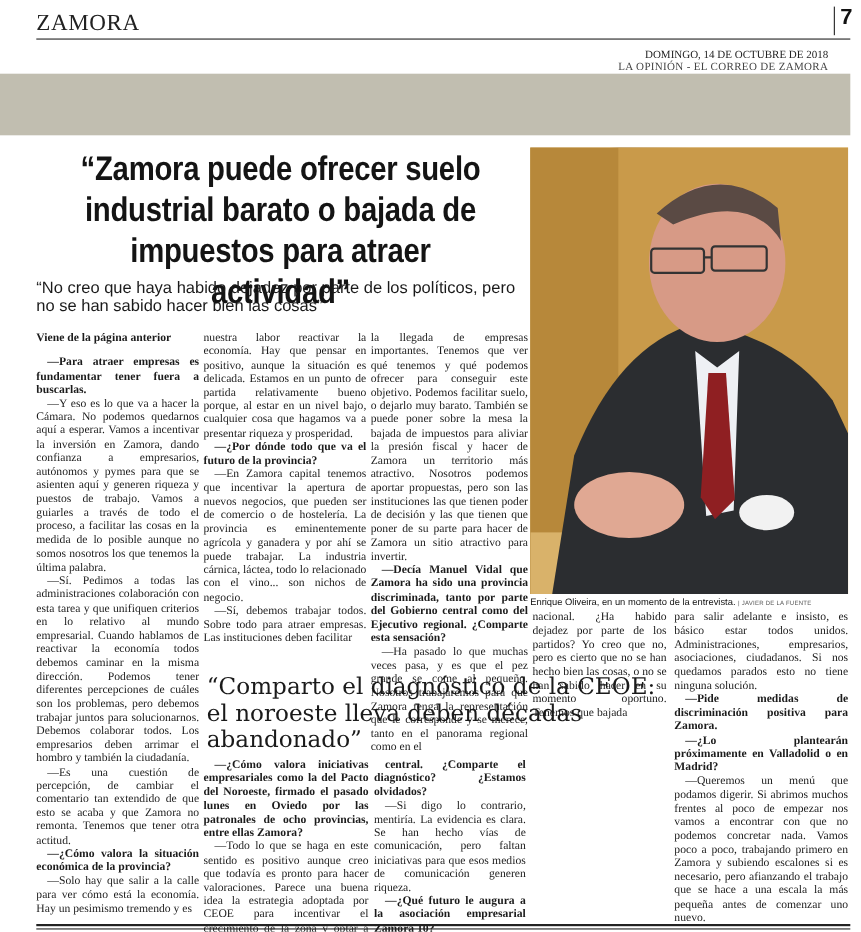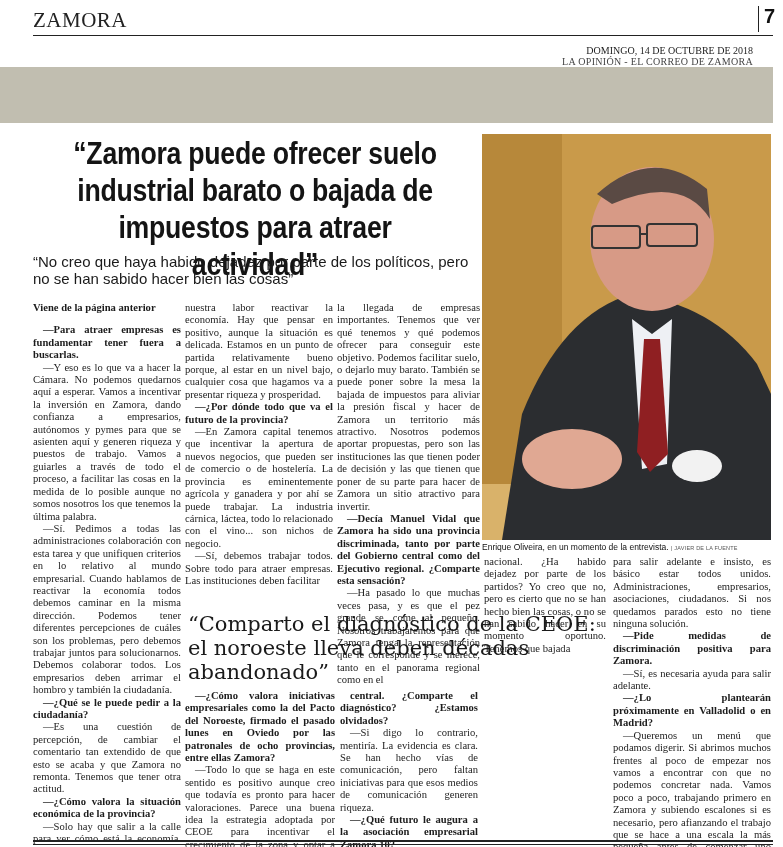--- a/index.html
+++ b/index.html
@@ -79,21 +79,20 @@
   <span>Enrique Oliveira, en un momento de la entrevista.</span>
   <span class="credit">| JAVIER DE LA FUENTE</span>
 </div>
 
 <div class="col col1">
   <p class="label">Viene de la página anterior</p>
   <div>
       <p class="q">—Para atraer empresas es fundamentar tener fuera a buscarlas.</p>
       <p>—Y eso es lo que va a hacer la Cámara. No podemos quedarnos aquí a esperar. Vamos a incentivar la inversión en Zamora, dando confianza a empresarios, autónomos y pymes para que se asienten aquí y generen riqueza y puestos de trabajo. Vamos a guiarles a través de todo el proceso, a facilitar las cosas en la medida de lo posible aunque no somos nosotros los que tenemos la última palabra.</p>
       <p>—Sí. Pedimos a todas las administraciones colaboración con esta tarea y que unifiquen criterios en lo relativo al mundo empresarial. Cuando hablamos de reactivar la economía todos debemos caminar en la misma dirección. Podemos tener diferentes percepciones de cuáles son los problemas, pero debemos trabajar juntos para solucionarnos. Debemos colaborar todos. Los empresarios deben arrimar el hombro y también la ciudadanía.</p>
-      <p class="q">—¿Qué se le puede pedir a la ciudadanía?</p>
       <p>—Es una cuestión de percepción, de cambiar el comentario tan extendido de que esto se acaba y que Zamora no remonta. Tenemos que tener otra actitud.</p>
       <p class="q">—¿Cómo valora la situación económica de la provincia?</p>
       <p>—Solo hay que salir a la calle para ver cómo está la economía. Hay un pesimismo tremendo y es</p>
     </div>
 </div>
 <div class="col col2">
     <p class="noindent">nuestra labor reactivar la economía. Hay que pensar en positivo, aunque la situación es delicada. Estamos en un punto de partida relativamente bueno porque, al estar en un nivel bajo, cualquier cosa que hagamos va a presentar riqueza y prosperidad.</p>
     <p class="q">—¿Por dónde todo que va el futuro de la provincia?</p>
     <p>—En Zamora capital tenemos que incentivar la apertura de nuevos negocios, que pueden ser de comercio o de hostelería. La provincia es eminentemente agrícola y ganadera y por ahí se puede trabajar. La industria cárnica, láctea, todo lo relacionado con el vino... son nichos de negocio.</p>
     <p>—Sí, debemos trabajar todos. Sobre todo para atraer empresas. Las instituciones deben facilitar</p>
@@ -102,21 +101,20 @@
     <p class="noindent">la llegada de empresas importantes. Tenemos que ver qué tenemos y qué podemos ofrecer para conseguir este objetivo. Podemos facilitar suelo, o dejarlo muy barato. También se puede poner sobre la mesa la bajada de impuestos para aliviar la presión fiscal y hacer de Zamora un territorio más atractivo. Nosotros podemos aportar propuestas, pero son las instituciones las que tienen poder de decisión y las que tienen que poner de su parte para hacer de Zamora un sitio atractivo para invertir.</p>
     <p class="q">—Decía Manuel Vidal que Zamora ha sido una provincia discriminada, tanto por parte del Gobierno central como del Ejecutivo regional. ¿Comparte esta sensación?</p>
     <p>—Ha pasado lo que muchas veces pasa, y es que el pez grande se come al pequeño. Nosotros trabajaremos para que Zamora tenga la representación que le corresponde y se merece, tanto en el panorama regional como en el</p>
   </div>
 <div class="col col4">
     <p class="noindent">nacional. ¿Ha habido dejadez por parte de los partidos? Yo creo que no, pero es cierto que no se han hecho bien las cosas, o no se han sabido hacer en su momento oportuno. Tenemos que bajada</p>
   </div>
 <div class="col col5">
     <p class="noindent">para salir adelante e insisto, es básico estar todos unidos. Administraciones, empresarios, asociaciones, ciudadanos. Si nos quedamos parados esto no tiene ninguna solución.</p>
     <p class="q">—Pide medidas de discriminación positiva para Zamora.</p>
-    <p>—Sí, es necesaria ayuda para salir adelante.</p>
     <p class="q">—¿Lo plantearán próximamente en Valladolid o en Madrid?</p>
     <p>—Queremos un menú que podamos digerir. Si abrimos muchos frentes al poco de empezar nos vamos a encontrar con que no podemos concretar nada. Vamos poco a poco, trabajando primero en Zamora y subiendo escalones si es necesario, pero afianzando el trabajo que se hace a una escala la más pequeña antes de comenzar uno nuevo.</p>
   </div>
 
 <div class="pull">“Comparto el diagnóstico de la CEOE: el noroeste lleva deben décadas abandonado”</div>
 
 <div class="col col6">
     <p class="q">—¿Cómo valora iniciativas empresariales como la del Pacto del Noroeste, firmado el pasado lunes en Oviedo por las patronales de ocho provincias, entre ellas Zamora?</p>
     <p>—Todo lo que se haga en este sentido es positivo aunque creo que todavía es pronto para hacer valoraciones. Parece una buena idea la estrategia adoptada por CEOE para incentivar el crecimiento de la zona y optar a subvenciones europeas, pero habrá que esperar.</p>
   </div>

